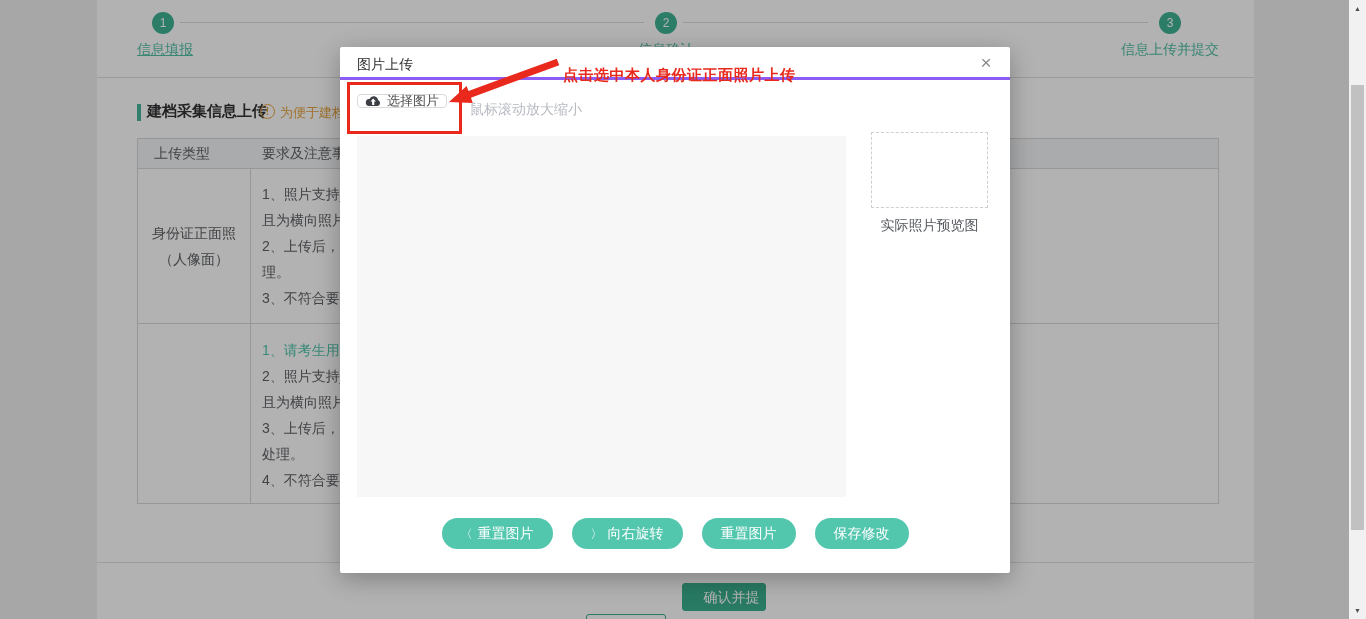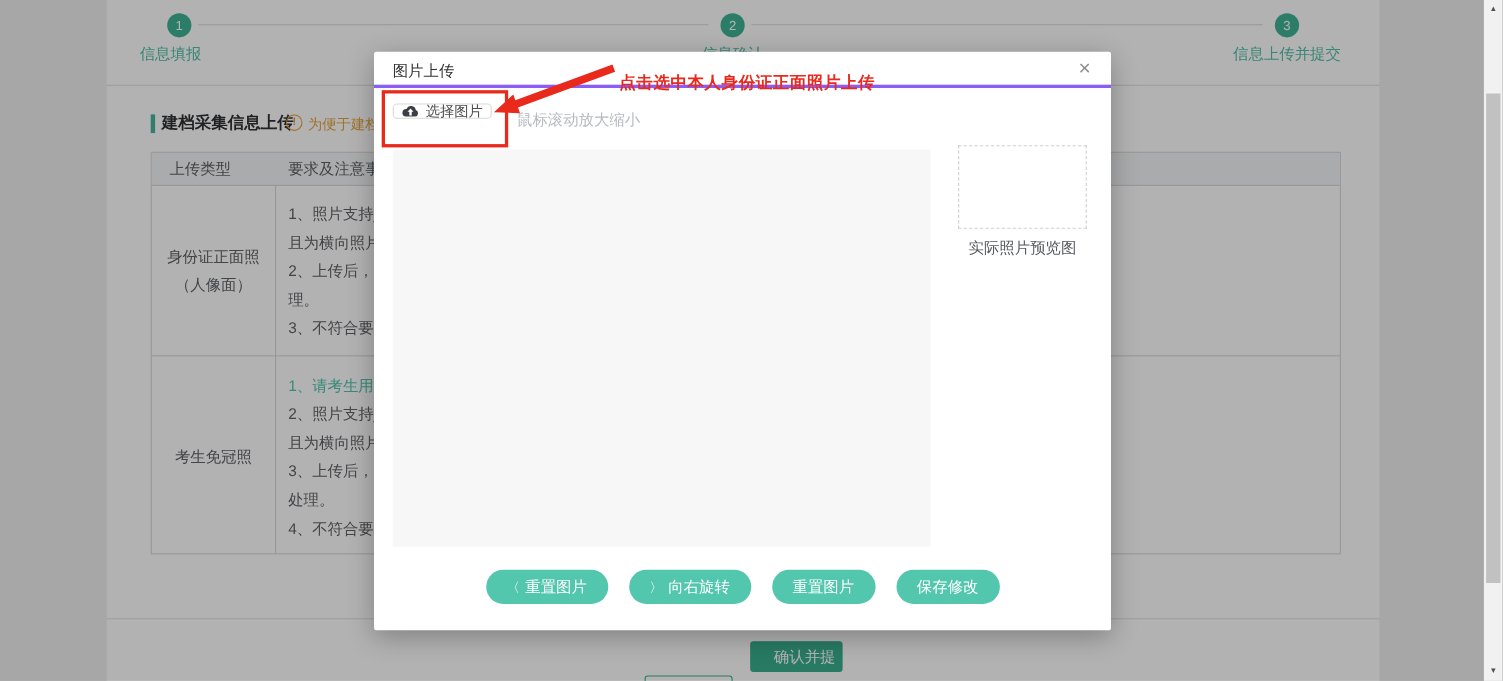--- a/index.html
+++ b/index.html
@@ -76,21 +76,21 @@
 <body>
 
 <div class="screen">
 
   <div class="card">
 
     <div class="stepper">
       <div class="connector" style="left:83px;width:464px;"></div>
       <div class="connector" style="left:586px;width:465px;"></div>
       <div class="step-circle" style="left:55px;">1</div>
-      <div class="step-label" style="left:58px;">信息填报</div>
+      <div class="step-label" style="left:68px;text-decoration:underline;">信息填报</div>
       <div class="step-circle" style="left:558px;">2</div>
       <div class="step-label" style="left:569px;">信息确认</div>
       <div class="step-circle" style="left:1062px;">3</div>
       <div class="step-label" style="left:1073px;">信息上传并提交</div>
     </div>
 
     <div class="section-bar"></div>
     <div class="section-title">建档采集信息上传</div>
     <div class="warn-icon">!</div>
     <div class="warn-text">为便于建档审核</div>
@@ -110,23 +110,20 @@
         <div class="cell-req">
           <span>1、照片支持jp</span>
           <span>且为横向照片。</span>
           <span>2、上传后，系</span>
           <span>理。</span>
           <span>3、不符合要求</span>
         </div>
       </div>
 
       <div class="trow row2">
-        <div class="cell-type">
-          <span>考生免冠照</span>
-        </div>
         <div class="cell-req">
           <span class="req-link">1、请考生用微</span>
           <span>2、照片支持jp</span>
           <span>且为横向照片。</span>
           <span>3、上传后，系</span>
           <span>处理。</span>
           <span>4、不符合要求</span>
         </div>
       </div>
     </div>

